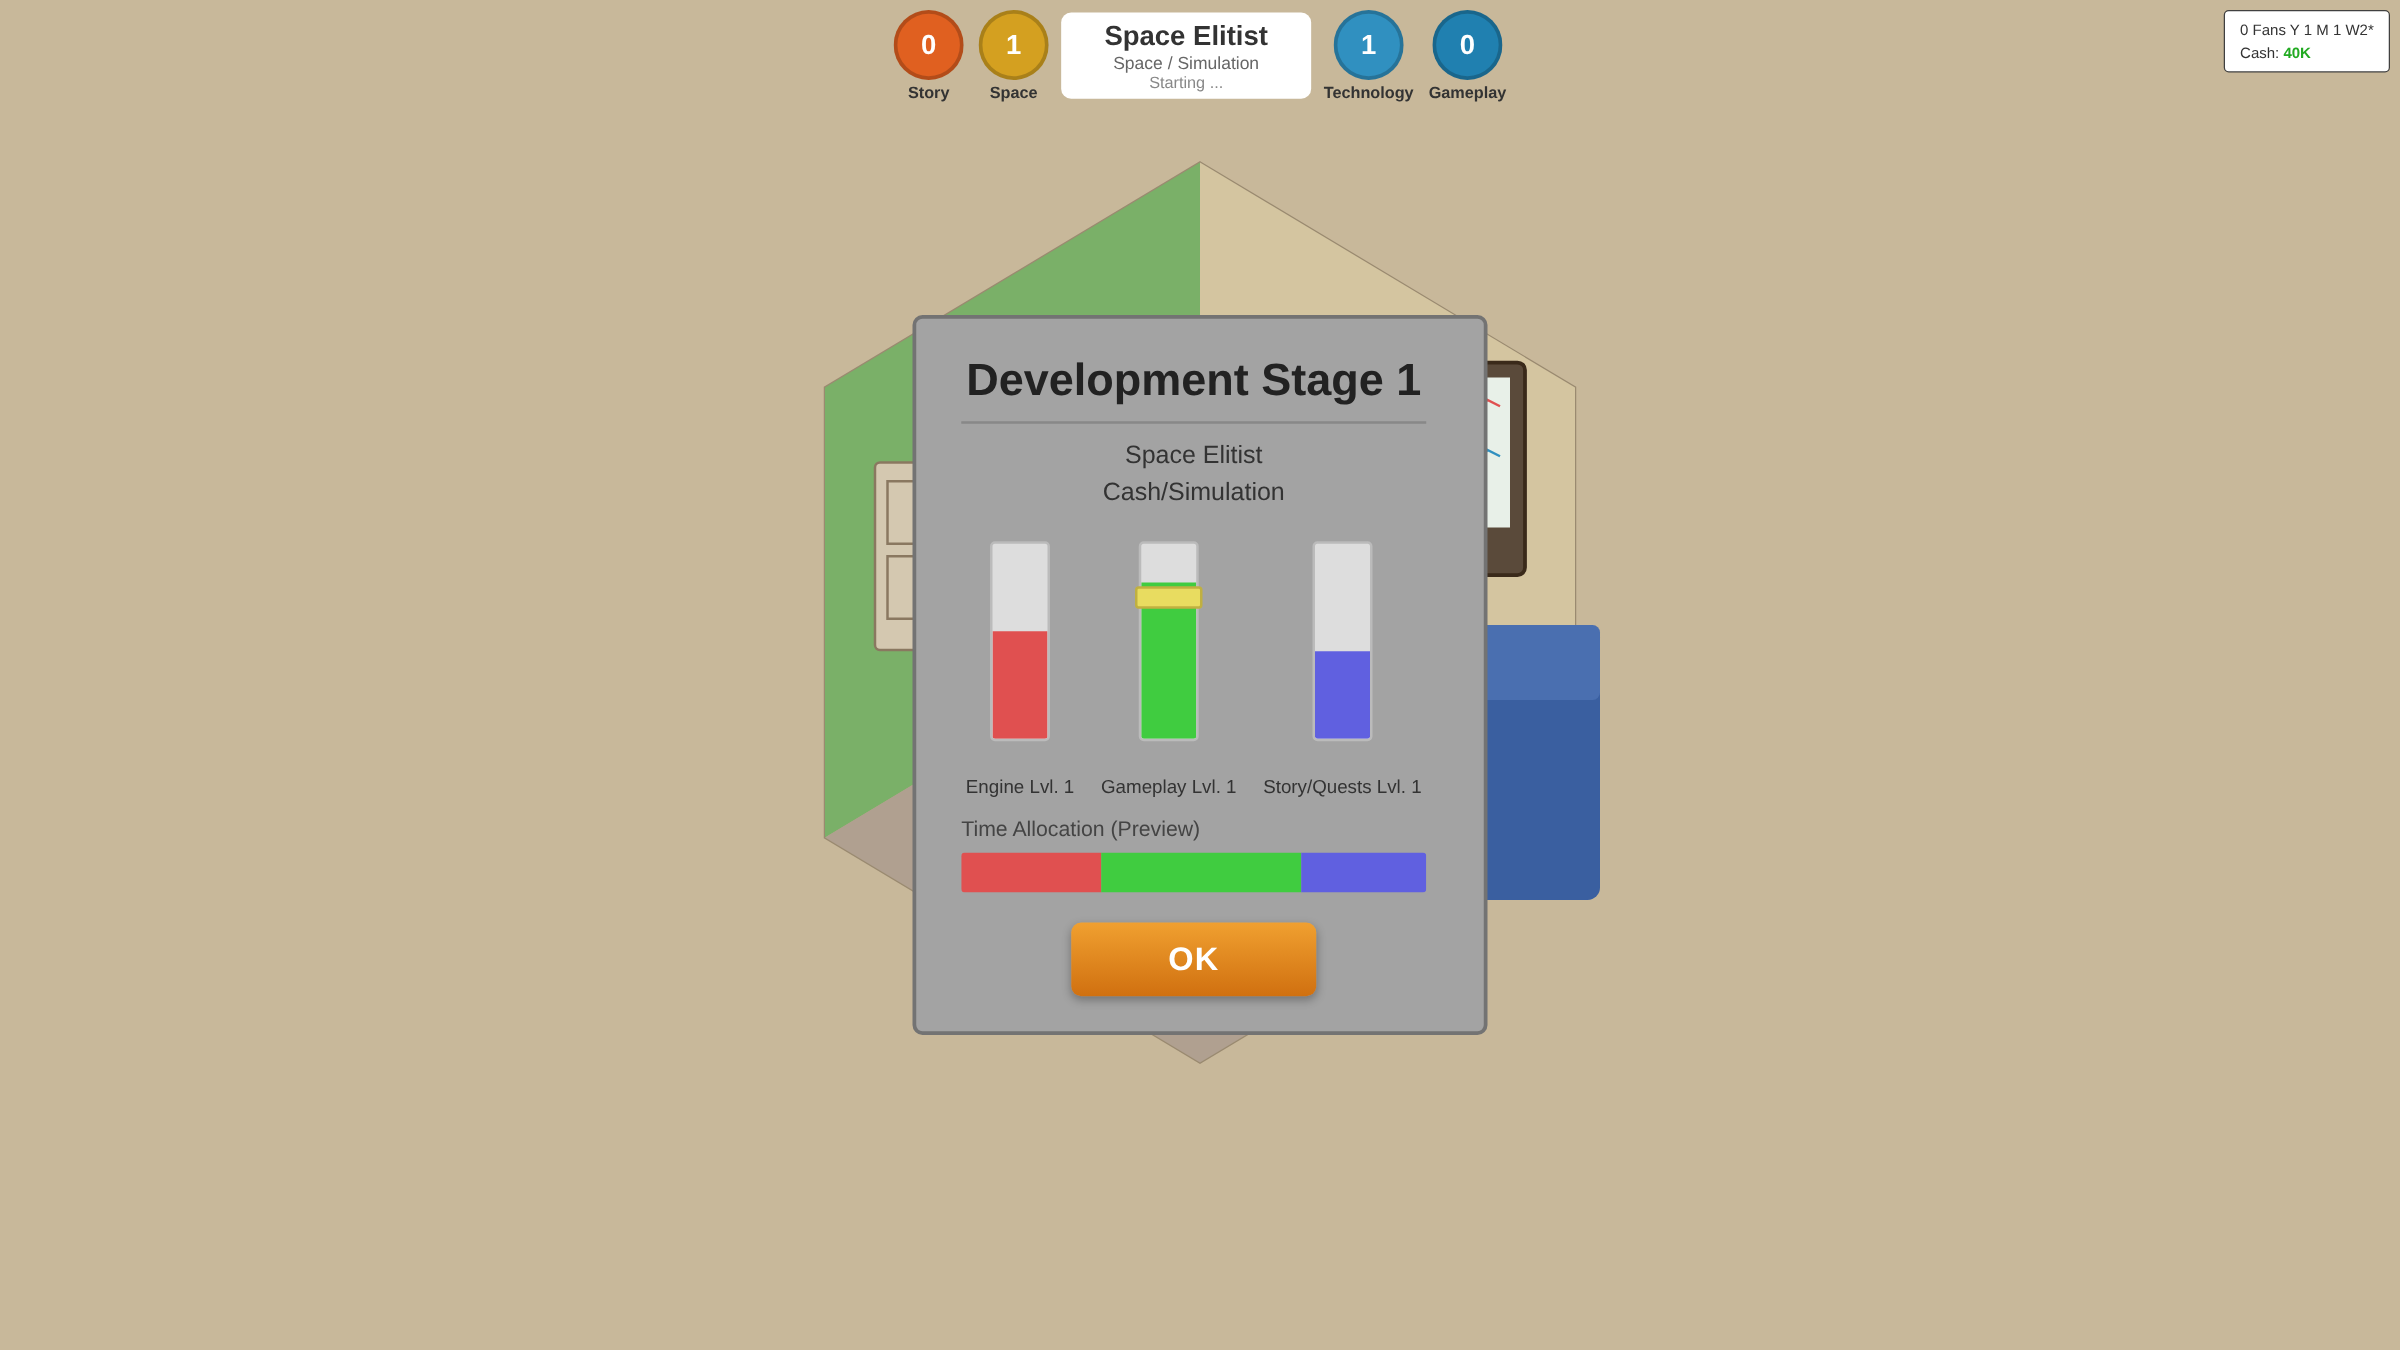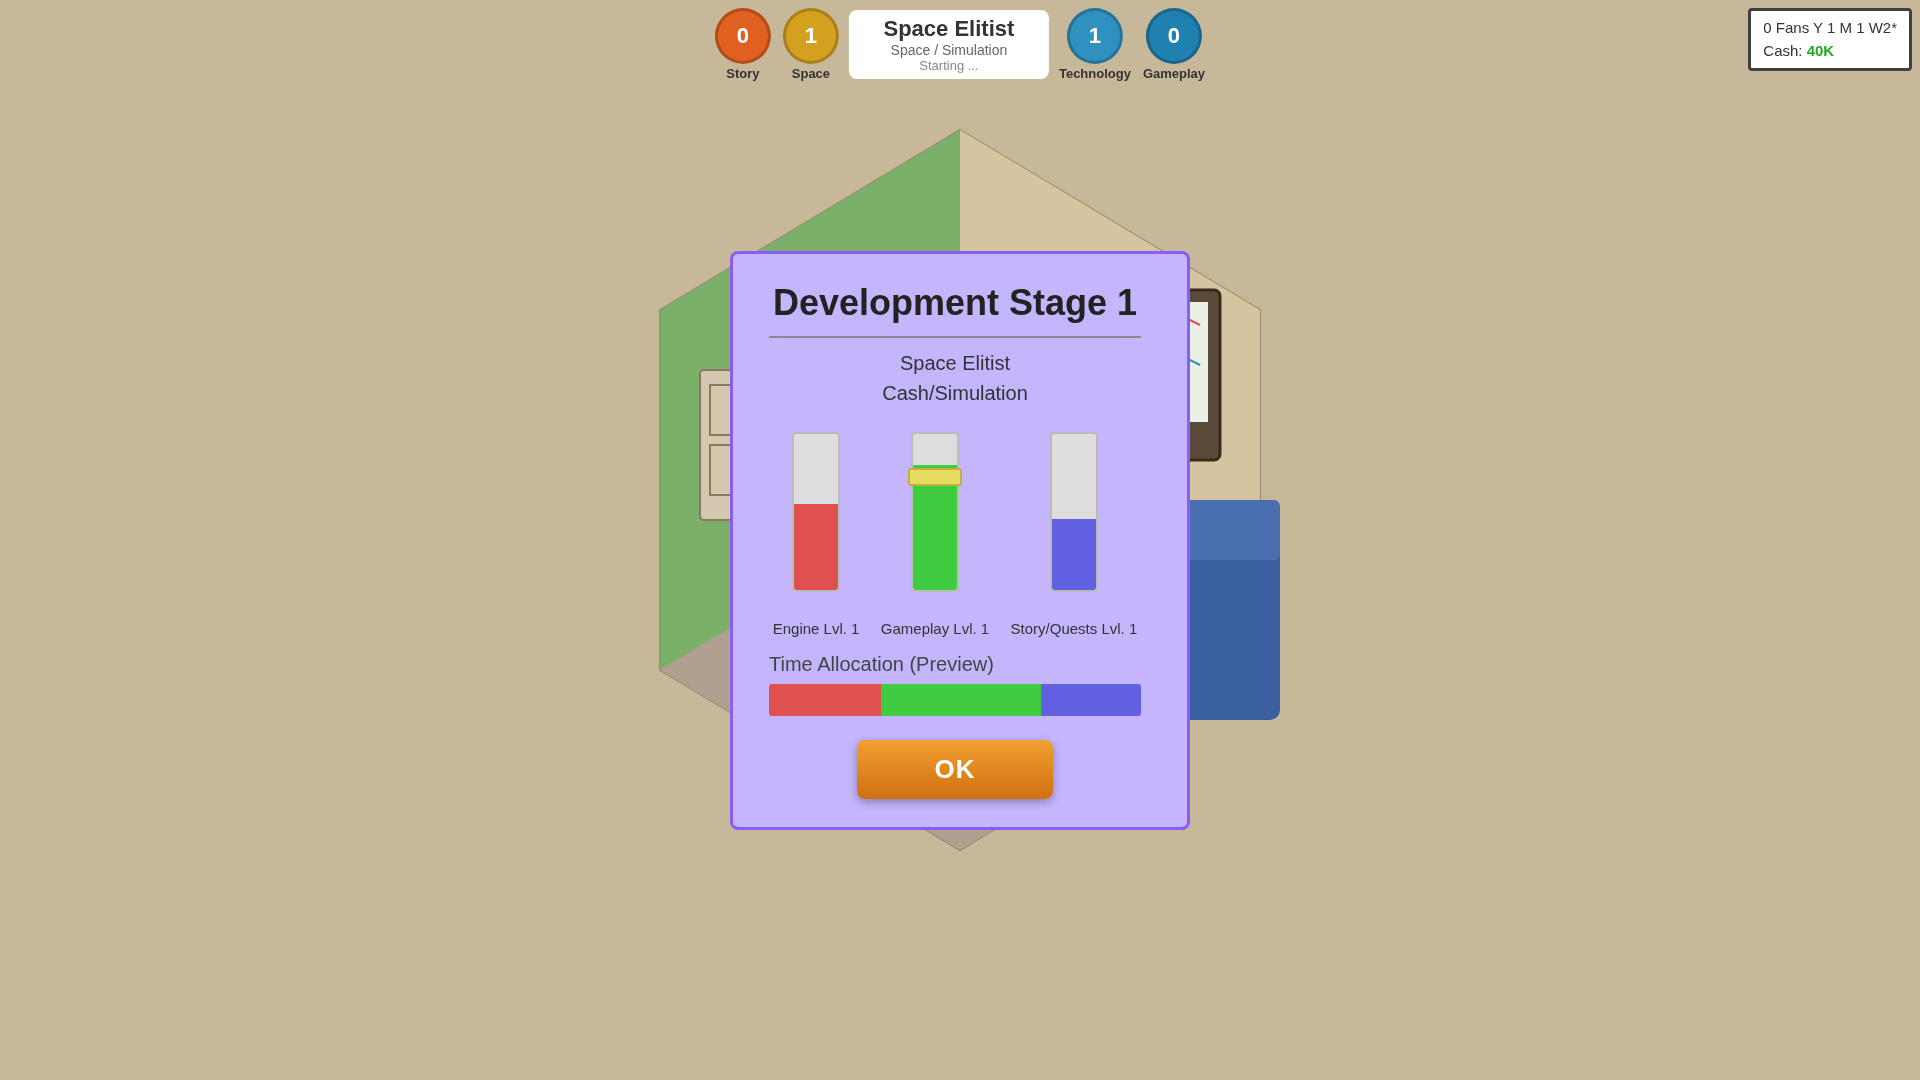--- a/index.html
+++ b/index.html
@@ -86,45 +86,45 @@
       font-size: 13px;
       color: #888;
     }
 
     
     .hud-top-right {
       position: absolute;
       top: 8px;
       right: 8px;
       background: white;
-      border: 3px solid #404040;
+      border: 1px solid #404040;
       padding: 6px 12px;
       border-radius: 4px;
-      font-size: 15px;
+      font-size: 12px;
       color: #333;
       line-height: 1.5;
       margin-left: 16px;
     }
 
     .cash-green { color: #22aa22; font-weight: bold; }
 
     
     .modal-overlay {
       position: absolute;
       top: 0; left: 0;
       width: 100%; height: 100%;
       display: flex;
       align-items: center;
       justify-content: center;
     }
 
     
     .dialog {
-      background: #c4b5fd;
-      border: 3px solid #8b5cf6;
+      background: #a3a3a3;
+      border: 3px solid #737373;
       border-radius: 8px;
       width: 460px;
       padding: 28px 46px 28px 36px;
       position: relative;
       z-index: 100;
     }
 
     .dialog-title {
       font-size: 36px;
       font-weight: bold;
@@ -205,21 +205,21 @@
       text-align: center;
       white-space: nowrap;
     }
 
     
     .time-allocation-section {
       margin-top: 10px;
     }
 
     .time-allocation-label {
-      font-size: 20px;
+      font-size: 17px;
       color: #444;
       margin-bottom: 8px;
     }
 
     .time-bar-container {
       display: flex;
       width: 100%;
       height: 32px;
       border-radius: 3px;
       overflow: hidden;

